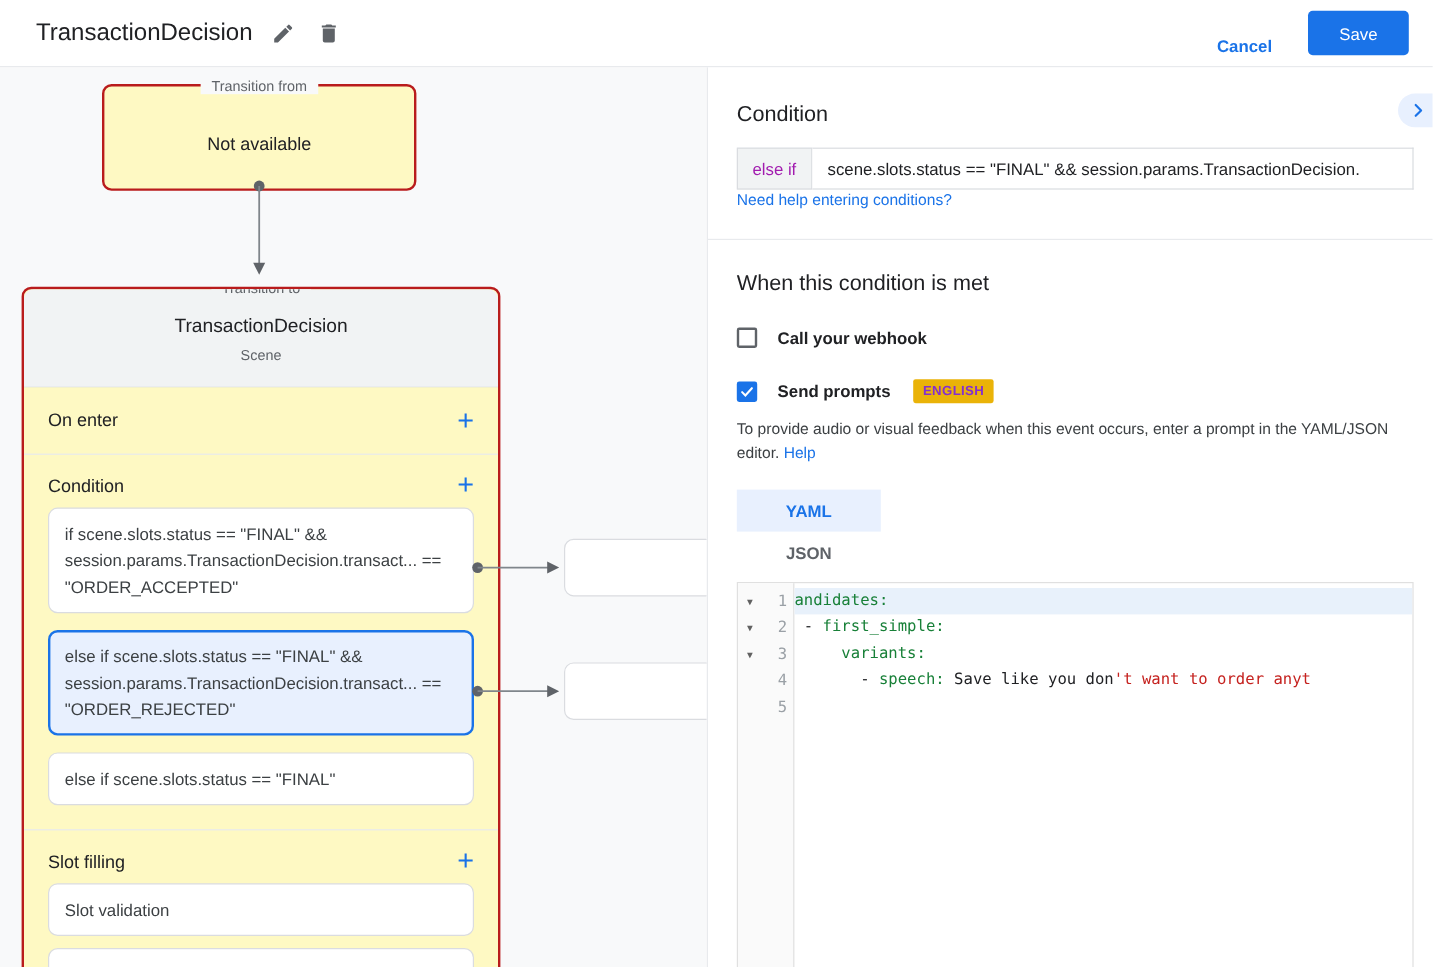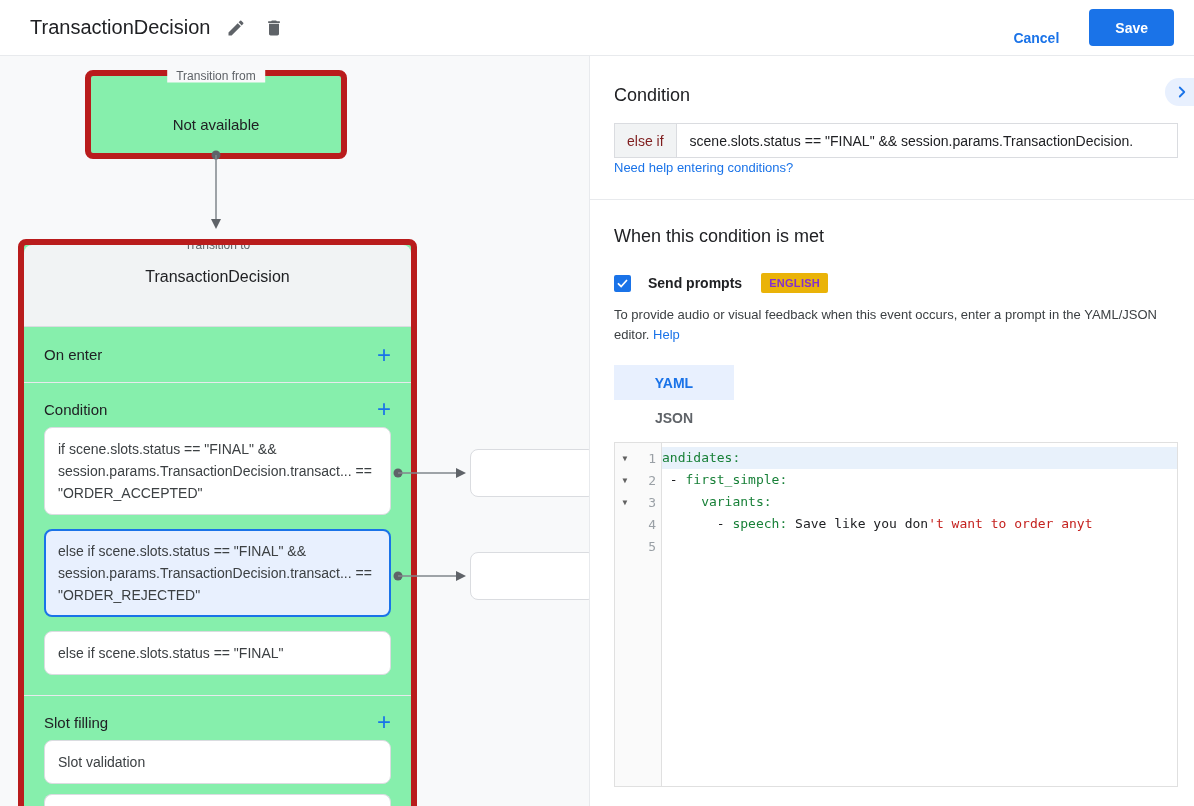--- a/index.html
+++ b/index.html
@@ -17,30 +17,30 @@
     background: #fff; border-bottom: 1px solid #e8eaed;
     display: flex; align-items: center; justify-content: space-between;
     padding: 0 20px 0 30px; z-index: 30;
   }
   .topbar-left { display: flex; align-items: center; gap: 14px; }
   .page-title { font-size: 20px; font-weight: 400; color: #202124; }
   .icon-btn { width: 24px; height: 24px; display: inline-flex; align-items: center; justify-content: center; cursor: pointer; }
   .icon-btn svg { fill: #5f6368; }
   .topbar-right { display: flex; align-items: flex-end; gap: 30px; }
   .btn-text { background: none; border: none; color: #1a73e8; font-size: 14px; font-weight: 700; font-family: inherit; cursor: pointer; }
-  .btn-filled { background: #1a73e8; border: none; color: #fff; font-size: 14px; font-weight: 700; font-family: inherit; border-radius: 4px; height: 37px; padding: 0 26px; cursor: pointer; }
+  .btn-filled { background: #1a73e8; border: none; color: #fff; font-size: 14px; font-weight: 400; font-family: inherit; border-radius: 4px; height: 37px; padding: 0 26px; cursor: pointer; }
 
   
   .canvas {
     position: absolute; top: 56px; left: 0; width: 589px; bottom: 0;
     background: #f8f9fa; overflow: hidden; z-index: 1;
   }
   .connectors { position: absolute; top: 0; left: 0; pointer-events: none; z-index: 3; }
 
-  .flow-box { position: absolute; border: 6px solid #b91c1c; border-radius: 8px; background: #86efac; }
+  .flow-box { position: absolute; border: 2px solid #b91c1c; border-radius: 8px; background: #fef9c3; }
   .box-label {
     position: absolute; top: 0; left: 50%; transform: translate(-50%, -50%);
     font-size: 12px; color: #5f6368; padding: 0 9px; white-space: nowrap;
     background: #f8f9fa; line-height: 13px; z-index: 2;
   }
   .tf-box { left: 85px; top: 14px; width: 262px; height: 89px; }
   .tf-value { text-align: center; margin-top: 40px; font-size: 15px; color: #202124; }
 
   .tt-box { left: 18px; top: 183px; width: 399px; height: 700px; overflow: hidden; }
   .tt-header {
@@ -82,21 +82,21 @@
     padding: 0 17px 0 24px;
   }
   .panel-title { font-size: 18px; font-weight: 400; color: #202124; margin-top: 29px; }
   .collapse-btn {
     position: absolute; top: 22px; right: 0; width: 29px; height: 28px;
     background: #e8f0fe; border: none; border-radius: 14px 0 0 14px; cursor: pointer;
     display: flex; align-items: center; justify-content: center; padding: 0 0 0 4px;
   }
   .cond-row { display: flex; margin-top: 17px; width: 564px; height: 35px; }
   .cond-prefix {
-    background: #f1f3f4; border: 1px solid #dadce0; color: #7f1d1d;
+    background: #f1f3f4; border: 1px solid #dadce0; color: #a21caf;
     font-size: 14px; padding: 0 12px; display: flex; align-items: center; white-space: nowrap;
   }
   .cond-input {
     flex: 1; border: 1px solid #dadce0; border-left: none; font-family: inherit;
     font-size: 14px; color: #202124; padding: 0 13px; outline: none; min-width: 0;
   }
   .help-link { display: inline-block; font-size: 13px; color: #1a73e8; text-decoration: none; cursor: pointer; }
   .panel-divider { height: 1px; background: #e8eaed; margin: 23px -17px 0 -24px; }
 
   .when-title { font-size: 18px; font-weight: 400; color: #202124; margin-top: 26px; }
@@ -164,20 +164,21 @@
 
   <div class="flow-box tf-box">
     <span class="box-label">Transition from</span>
     <div class="tf-value">Not available</div>
   </div>
 
   <div class="flow-box tt-box">
     <span class="box-label" style="background: linear-gradient(#f8f9fa 50%, #f1f3f4 50%);">Transition to</span>
     <div class="tt-header">
       <div class="tt-title">TransactionDecision</div>
+      <div class="tt-sub">Scene</div>
     </div>
     <div class="row-simple">
       <span>On enter</span>
       <span class="plus-btn">+</span>
     </div>
     <div class="section">
       <div class="section-head">
         <span>Condition</span>
         <span class="plus-btn">+</span>
       </div>
@@ -228,20 +229,24 @@
     <div class="cond-prefix">else if</div>
     <input class="cond-input" type="text" value="scene.slots.status == &quot;FINAL&quot; &amp;&amp; session.params.TransactionDecision." style="">
   </div>
 
   <a class="help-link">Need help entering conditions?</a>
 
   <div class="panel-divider"></div>
 
   <div class="when-title">When this condition is met</div>
 
+  <div class="cb-row">
+    <span class="cb"></span>
+    <span class="cb-label">Call your webhook</span>
+  </div>
 
   <div class="cb-row">
     <span class="cb checked">
       <svg width="13" height="13" viewBox="0 0 24 24">
           <path d="M4.5 12.5l5 5 10-11" fill="none" stroke="#fff" stroke-width="3.2" stroke-linecap="round"></path>
         </svg>
     </span>
     <span class="cb-label">Send prompts</span>
     <span class="lang-badge">ENGLISH</span>
   </div>

